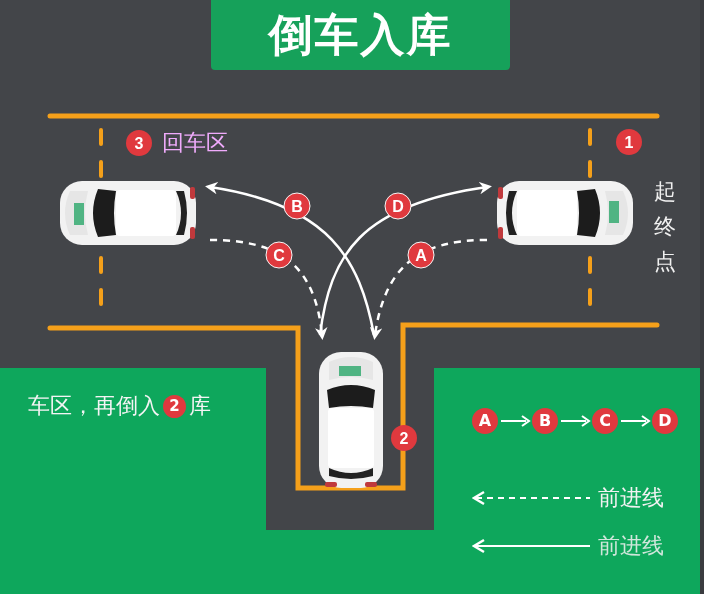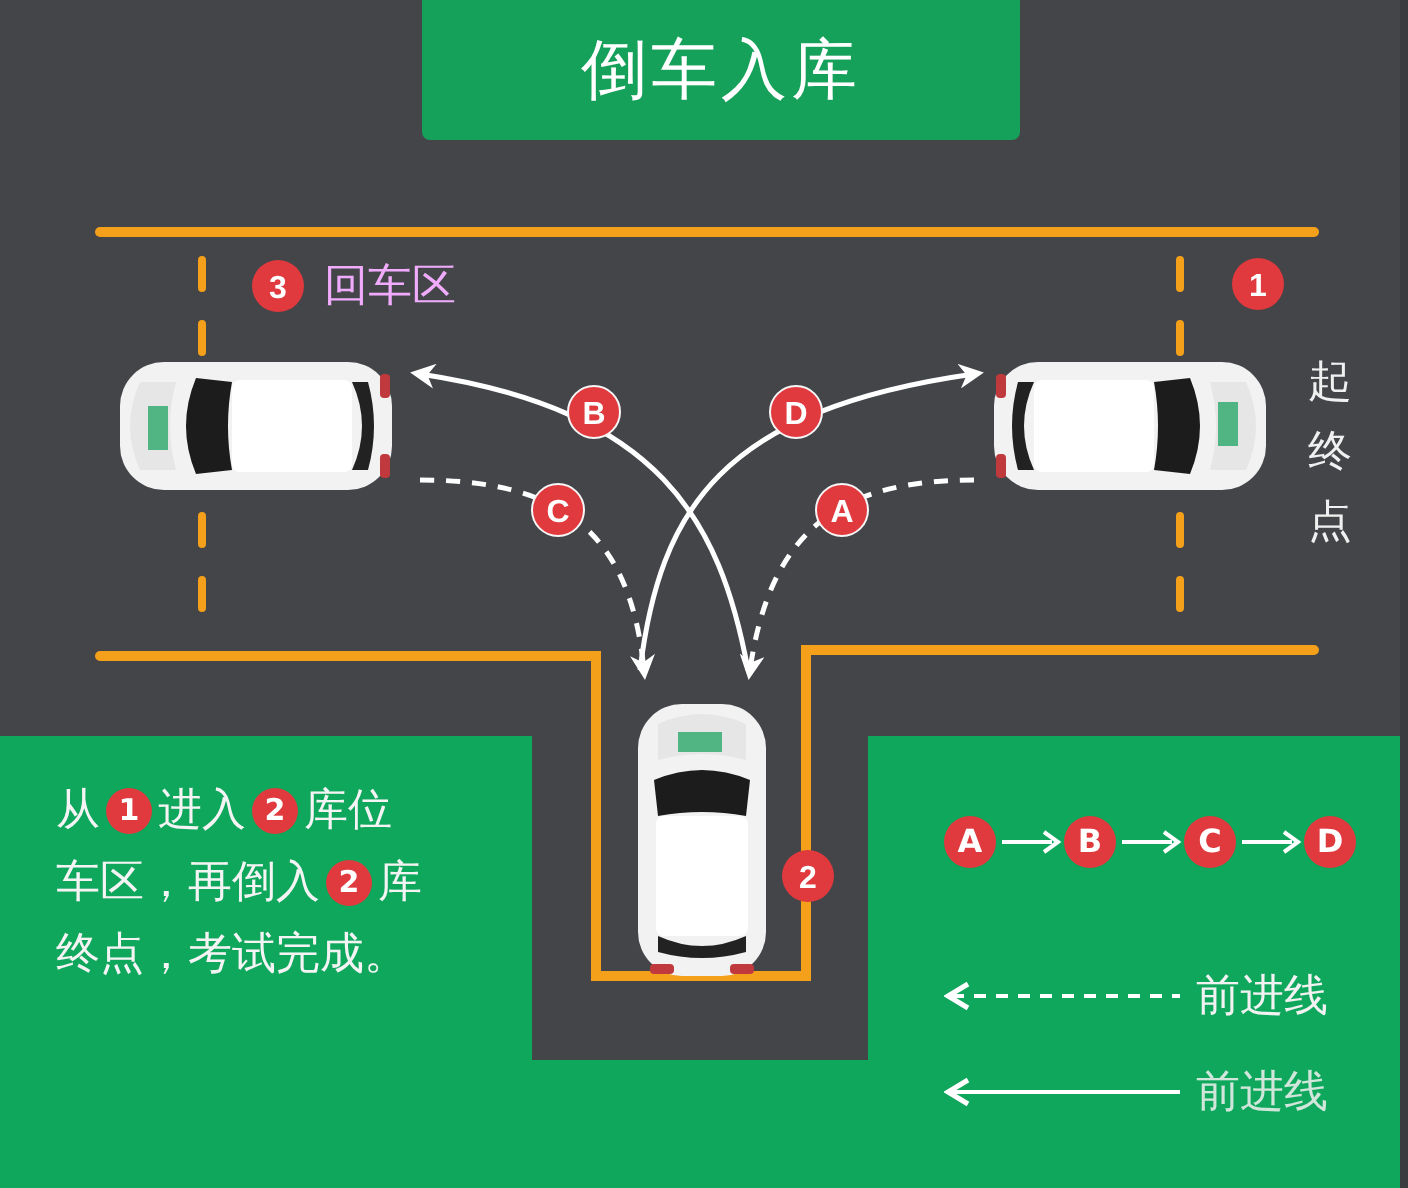--- a/index.html
+++ b/index.html
@@ -1,19 +1,19 @@
 <!DOCTYPE html>
 <html><head>
 <meta charset="utf-8">
 <style>
   html, body { margin: 0; padding: 0; }
   body { width: 704px; height: 594px; overflow: hidden; background: #434549; font-family: "DejaVu Sans", sans-serif; }
   .stage { position: relative; width: 704px; height: 594px; background: #434549; }
   .title-box { position: absolute; left: 211px; top: 0; width: 299px; height: 70px; background: #16a15a; border-radius: 0 0 4px 4px; display: flex; align-items: center; justify-content: center; }
-  .title-text { color: #ffffff; font-size: 33px; font-weight: normal; letter-spacing: 2px; }
+  .title-text { color: #ffffff; font-size: 44px; font-weight: bold; letter-spacing: 2px; }
   svg.scene { position: absolute; left: 0; top: 0; }
   .panel { position: absolute; background: #0ea75c; }
   .panel-left { left: 0; top: 368px; width: 266px; height: 226px; }
   .panel-right { left: 434px; top: 368px; width: 266px; height: 226px; }
   .panel-bottom { left: 266px; top: 530px; width: 168px; height: 64px; }
   .right-strip { position: absolute; right: 0; top: 0; width: 4px; height: 594px; background: #3a3c40; }
   .desc { position: absolute; left: 28px; top: 388px; width: 230px; color: #f4f4f4; font-size: 22px; line-height: 36px; }
   .desc-line { white-space: nowrap; }
   .badge { display: inline-block; width: 23px; height: 23px; border-radius: 50%; background: #e0393e; color: #fff; font-weight: bold; font-size: 15px; line-height: 23px; text-align: center; vertical-align: 2px; margin: 0 3px; }
   .label-zone3 { position: absolute; left: 162px; top: 128px; color: #f0abfc; font-size: 22px; }
@@ -118,27 +118,21 @@
 
   <svg class="scene" width="704" height="594" viewBox="0 0 704 594" style="pointer-events:none">
     <g>
         <circle cx="404" cy="438" r="13" fill="#e0393e"></circle>
         <text x="404" y="444" text-anchor="middle" font-size="16" font-weight="bold" fill="#fff" font-family="Liberation Sans, sans-serif">2</text>
       </g>
   </svg>
 
   <div class="desc">
     <div class="desc-line">
-      <span>从</span><span class="badge">1</span><span>进入</span><span class="badge">2</span><span>库位</span>
-    </div>
-    <div class="desc-line">
       <span>车区，再倒入</span><span class="badge">2</span><span>库</span>
-    </div>
-    <div class="desc-line">
-      <span>终点，考试完成。</span>
     </div>
   </div>
 
   <div class="seq">
     <span class="seq-badge">A</span>
     <svg class="seq-arrow" viewBox="0 0 34 14">
         <line x1="3" y1="7" x2="28" y2="7" stroke="#fff" stroke-width="2"></line>
         <path d="M24,2 L31,7 L24,12" fill="none" stroke="#fff" stroke-width="2"></path>
       </svg>
     <span class="seq-badge">B</span>

